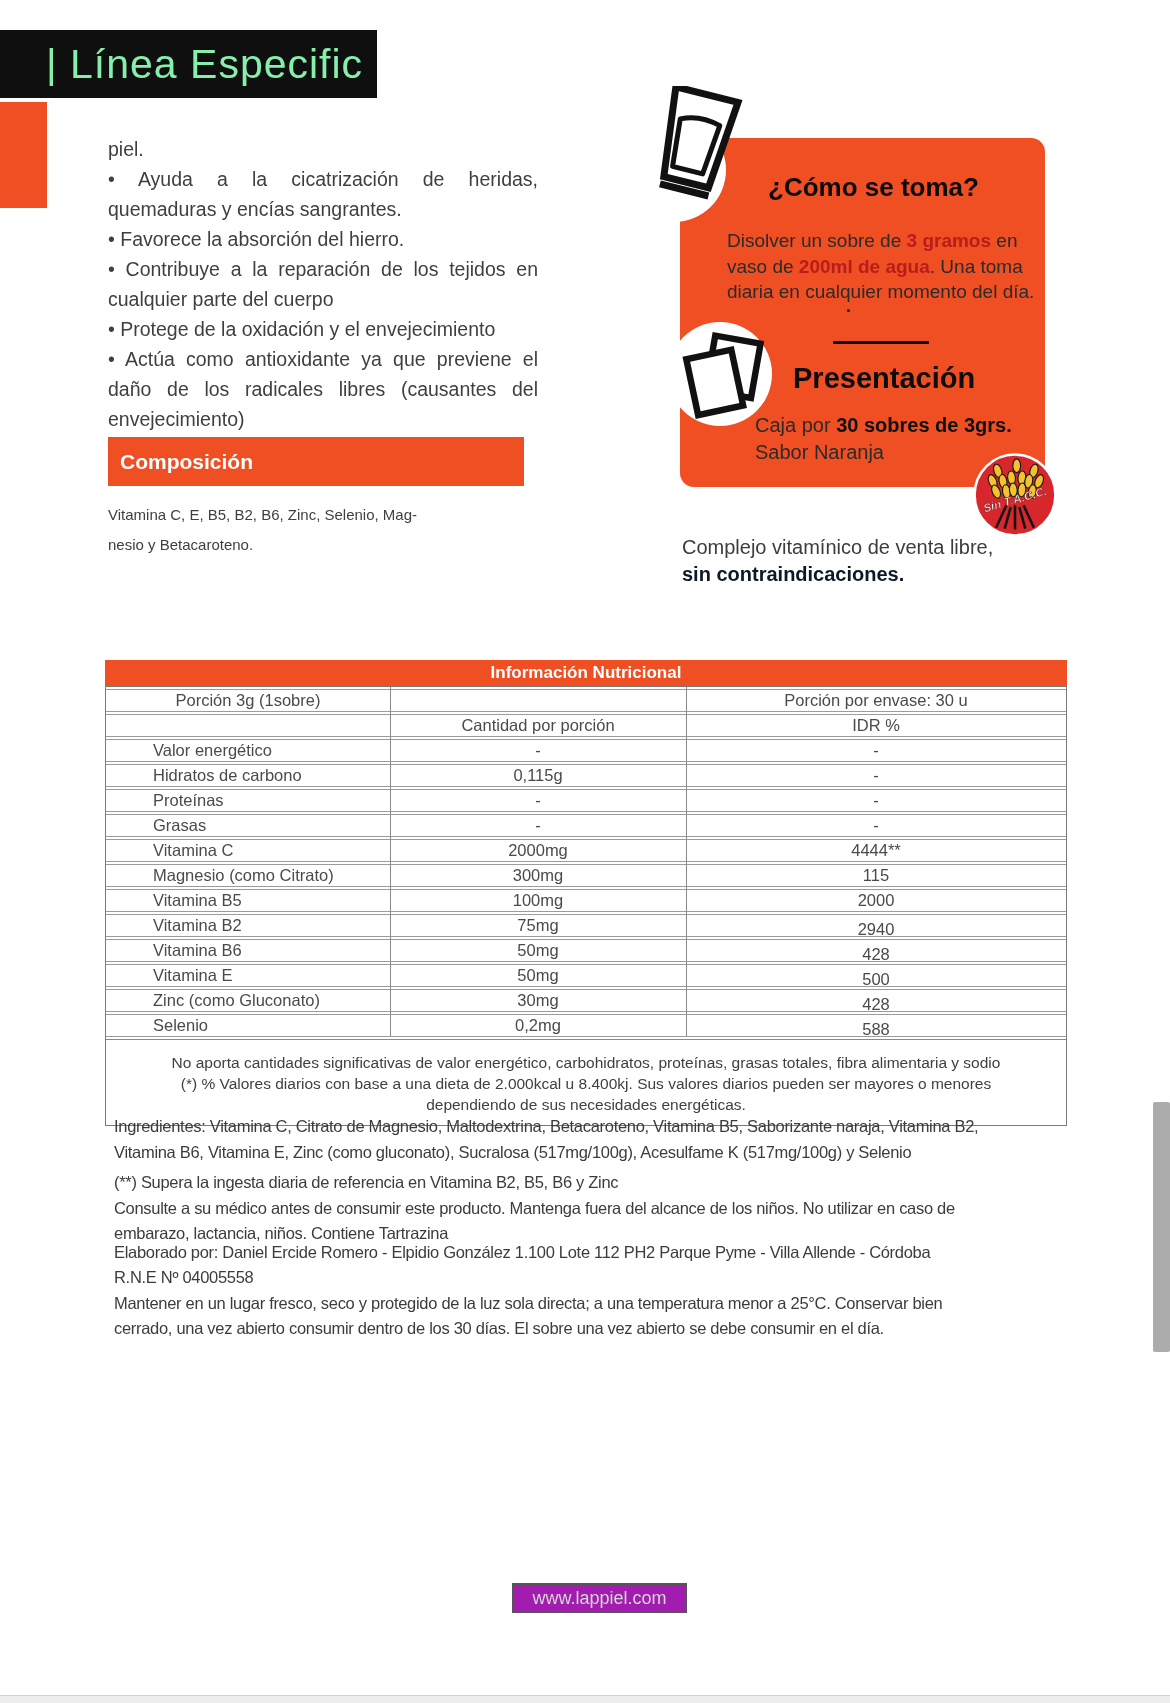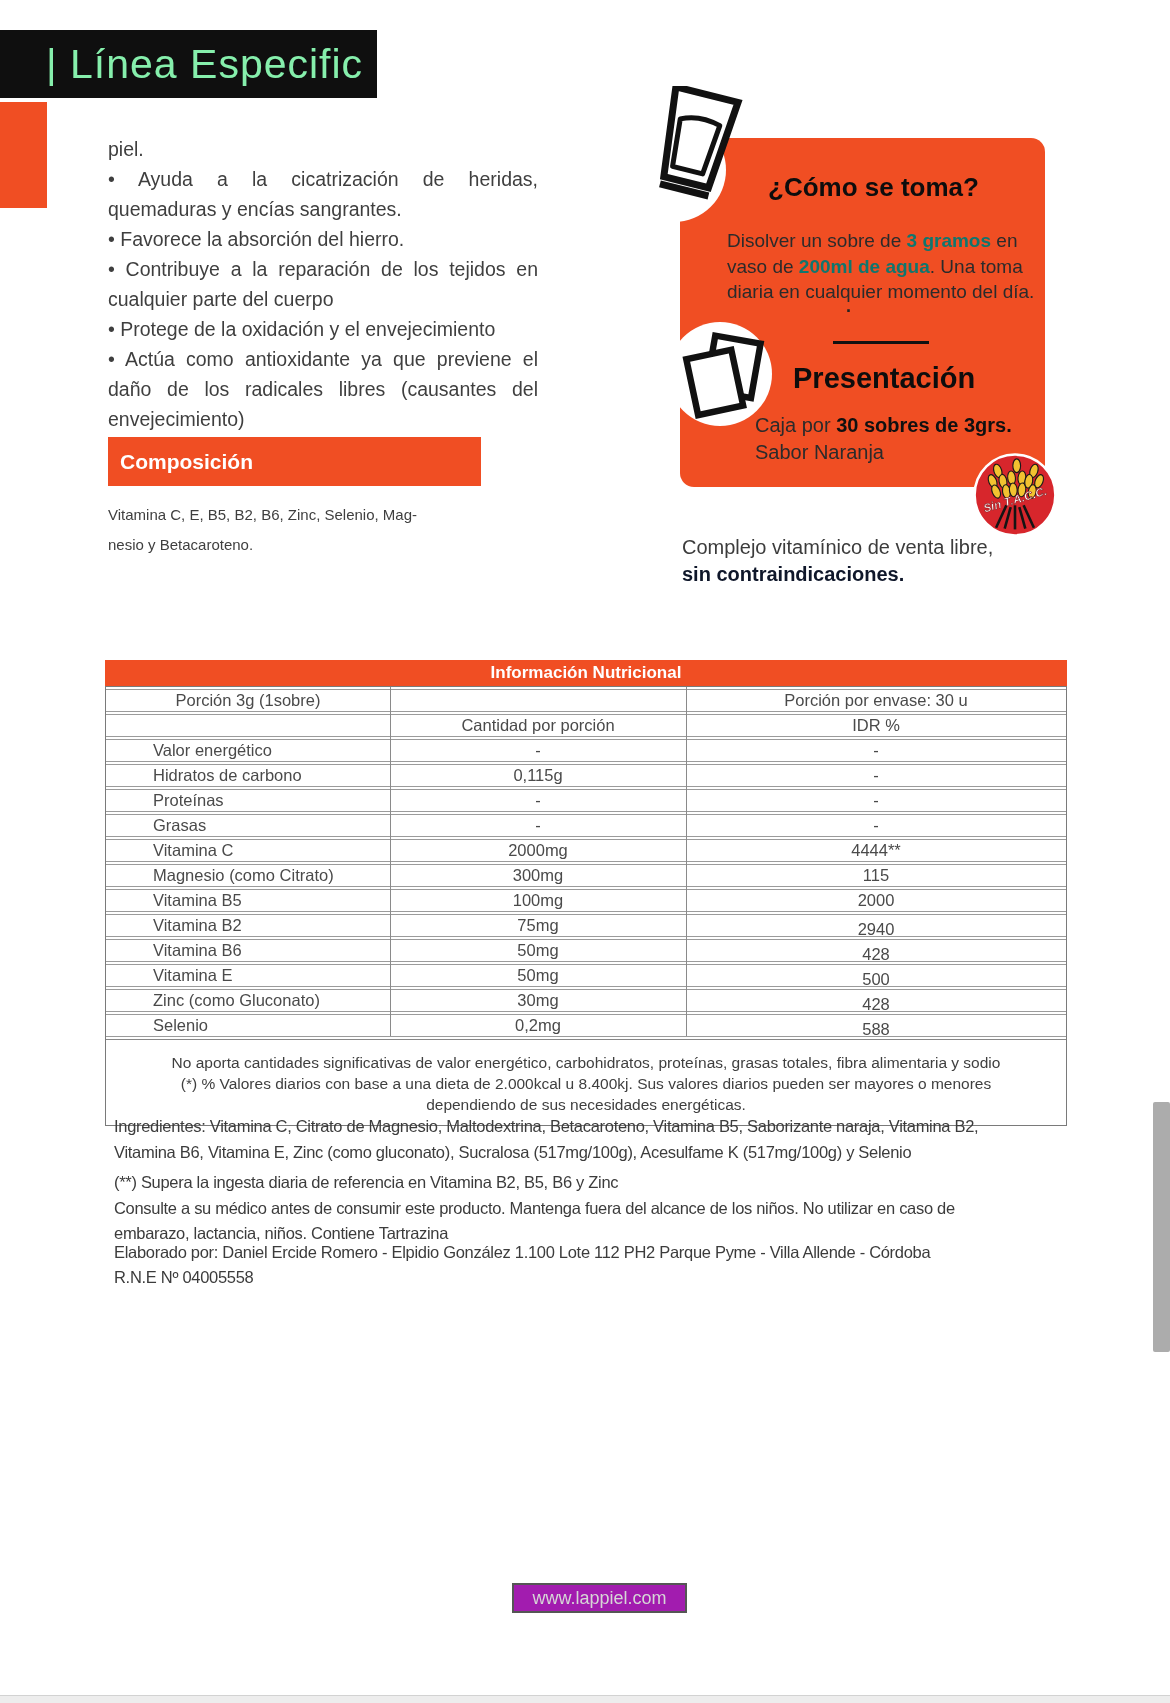--- a/index.html
+++ b/index.html
@@ -9,33 +9,33 @@
   
   .header-bar{position:absolute;left:0;top:30px;width:377px;height:68px;background:#0f0f0f;}
   .header-bar .title{padding-left:46px;line-height:68px;font-size:41px;font-weight:200;
         letter-spacing:1px;color:#86efac;white-space:nowrap;}
   .orange-block{position:absolute;left:0;top:102px;width:47px;height:106px;background:#F04E23;}
 
   
   .left-col{position:absolute;left:108px;top:134px;width:430px;font-size:19.5px;line-height:30px;
         color:#3f3f3f;text-align:justify;}
   .left-col p{margin:0;}
-  .comp-banner{position:absolute;left:108px;top:437px;width:373px;height:49px;background:#F04E23;}
+  .comp-banner{position:absolute;left:108px;top:437px;width:416px;height:49px;background:#F04E23;}
   .comp-banner span{display:block;padding-left:12px;line-height:49px;font-size:21px;font-weight:bold;color:#ffffff;}
   .comp-text{position:absolute;left:108px;top:500px;width:470px;font-size:15px;line-height:30px;
         color:#3f3f3f;white-space:pre-line;}
 
   
   .como-box{position:absolute;left:680px;top:138px;width:365px;height:349px;background:#F04E23;border-radius:14px;}
   .glass-circle{position:absolute;left:622px;top:118px;width:104px;height:104px;background:#ffffff;border-radius:50%;}
   .glass-svg{position:absolute;left:650px;top:86px;width:96px;height:122px;}
   .como-title{position:absolute;left:768px;top:172px;font-size:26px;font-weight:bold;color:#0d0d0d;white-space:nowrap;}
   .como-body{position:absolute;left:727px;top:228px;width:320px;font-size:19px;line-height:25.5px;
         color:#2b2b2b;white-space:pre-line;}
-  .como-body b{color:#0f766e;}
+  .como-body b{color:#b91c1c;}
   .tiny-dot{position:absolute;left:846px;top:296px;font-size:18px;font-weight:bold;color:#222;}
   .pres-line{position:absolute;left:833px;top:341px;width:96px;height:3px;background:#111;}
   .pres-circle{position:absolute;left:668px;top:322px;width:104px;height:104px;background:#ffffff;border-radius:50%;}
   .sachet-svg{position:absolute;left:677px;top:330px;width:92px;height:92px;}
   .pres-title{position:absolute;left:793px;top:362px;font-size:29px;font-weight:bold;color:#0d0d0d;white-space:nowrap;}
   .pres-caja{position:absolute;left:755px;top:412px;font-size:20px;line-height:27px;color:#2b2b2b;white-space:nowrap;}
   .pres-caja b{color:#101010;}
   .tacc-svg{position:absolute;left:972px;top:452px;width:86px;height:86px;}
   .complejo{position:absolute;left:682px;top:534px;font-size:20px;line-height:27px;color:#3c3c3c;white-space:pre-line;}
   .complejo b{color:#0f172a;}
@@ -242,18 +242,20 @@
     </div>
   </div>
 
   <div class="legal l-ingredientes">Ingredientes: Vitamina C, Citrato de Magnesio, Maltodextrina, Betacaroteno, Vitamina B5, Saborizante naraja, Vitamina B2,
 Vitamina B6, Vitamina E, Zinc (como gluconato), Sucralosa (517mg/100g), Acesulfame K (517mg/100g) y Selenio</div>
   <div class="legal l-supera">(**) Supera la ingesta diaria de referencia en Vitamina B2, B5, B6 y Zinc</div>
   <div class="legal l-consulte">Consulte a su médico antes de consumir este producto. Mantenga fuera del alcance de los niños. No utilizar en caso de
 embarazo, lactancia, niños. Contiene Tartrazina</div>
   <div class="legal l-elaborado">Elaborado por: Daniel Ercide Romero - Elpidio González 1.100 Lote 112 PH2 Parque Pyme - Villa Allende - Córdoba
 R.N.E Nº 04005558</div>
+  <div class="legal l-mantener">Mantener en un lugar fresco, seco y protegido de la luz sola directa; a una temperatura menor a 25°C. Conservar bien
+cerrado, una vez abierto consumir dentro de los 30 días. El sobre una vez abierto se debe consumir en el día.</div>
 
   <div class="site-badge">www.lappiel.com</div>
   <div class="scroll-thumb"></div>
   <div class="bottom-strip"></div>
 
 </div>
 
 </body></html>

